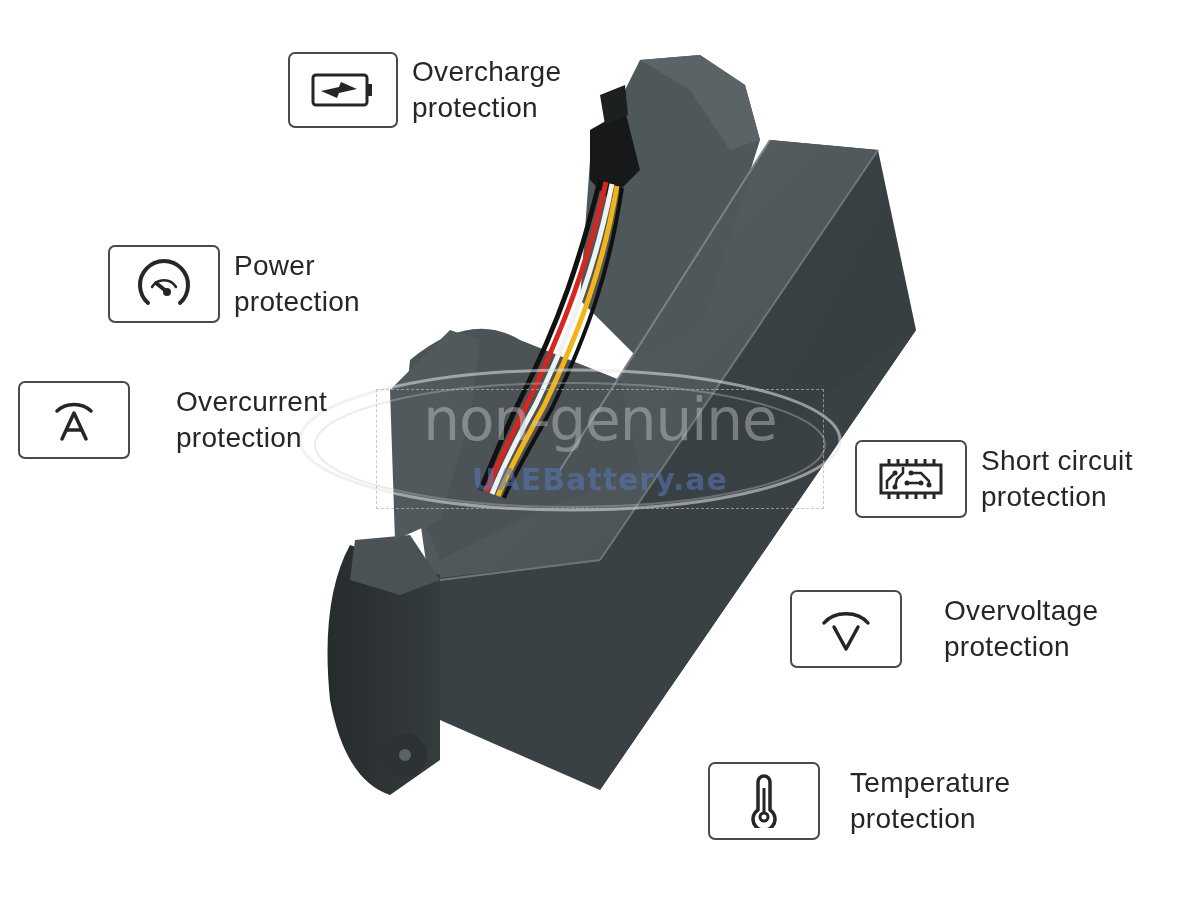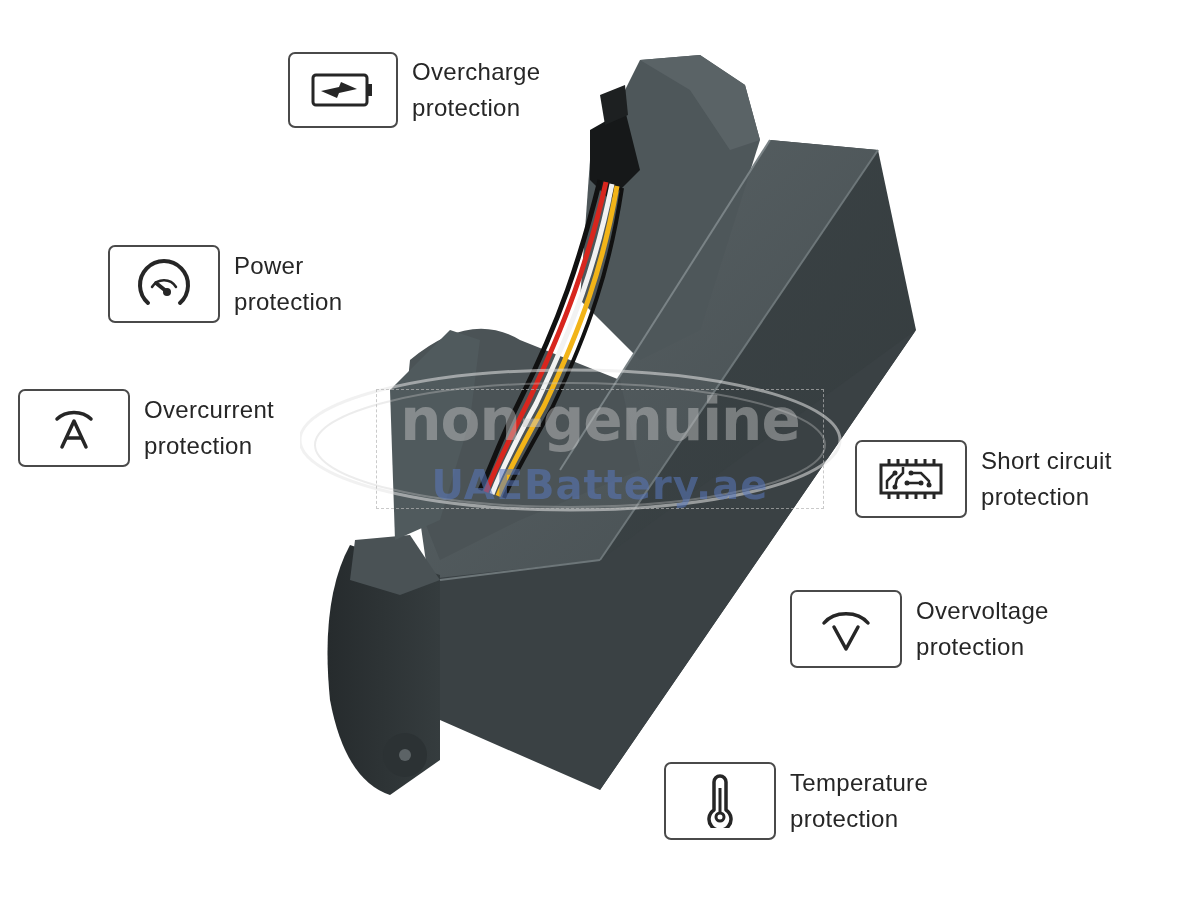--- a/index.html
+++ b/index.html
@@ -10,39 +10,39 @@
   }
   .feature { position:absolute; display:flex; align-items:center; }
   .icon-box {
     width:110px; height:76px; box-sizing:border-box;
     border:2px solid #4a4a4a; border-radius:7px; background:#fff;
     display:flex; align-items:center; justify-content:center;
     flex:0 0 auto;
   }
   .icon-box svg { display:block; }
   .label {
-    margin-left:14px; color:#262626; font-size:24px; line-height:36px;
+    margin-left:14px; color:#262626; font-size:28px; line-height:36px;
     font-weight:500; letter-spacing:0.3px;
   }
   .label span { display:block; }
   .battery-wrap { position:absolute; left:300px; top:50px; width:630px; height:760px; }
   .watermark {
     position:absolute; left:376px; top:389px; width:448px; height:120px;
     border:1px dashed rgba(180,180,180,0.7); box-sizing:border-box;
     text-align:center;
   }
   .wm-main {
     position:absolute; left:0; right:0; top:-4px;
-    font-family:"DejaVu Sans", sans-serif; font-weight:bold;
+    font-family:"DejaVu Sans", sans-serif; font-weight:normal;
     font-size:58px; color:rgba(200,200,200,0.45); letter-spacing:-1px;
   }
   .wm-sub {
     position:absolute; left:0; right:0; top:72px;
     font-family:"DejaVu Sans", sans-serif; font-weight:bold;
-    font-size:40px; color:rgba(90,120,190,0.55); letter-spacing:1px;
+    font-size:30px; color:rgba(90,120,190,0.55); letter-spacing:1px;
   }
 </style>
 </head>
 <body>
 
 <div class="battery-wrap">
   <svg width="630" height="760" viewBox="300 50 630 760" xmlns="http://www.w3.org/2000/svg">
     <defs>
       <linearGradient id="topFace" x1="0" y1="0" x2="1" y2="1">
         <stop offset="0" stop-color="#5b6467"></stop>
@@ -125,21 +125,21 @@
         <circle cx="31" cy="33" r="4" fill="#262626"></circle>
       </svg>
     </span>
   </div>
   <div class="label">
     <span>Power</span>
     <span>protection</span>
   </div>
 </div>
 
-<div class="feature" style="left:18px; top:389px;">
+<div class="feature" style="left:18px; top:381px;gap:32px;">
   <div class="icon-box" style="width:112px; height:78px;">
     <span>
       <svg width="46" height="46" viewBox="0 0 46 46">
         <path d="M6,14 A22,18 0 0,1 40,14" fill="none" stroke="#262626" stroke-width="3.5" stroke-linecap="round"></path>
         <path d="M11,42 L23,16 L35,42" fill="none" stroke="#262626" stroke-width="3.5" stroke-linecap="round" stroke-linejoin="round"></path>
         <line x1="15" y1="33" x2="31" y2="33" stroke="#262626" stroke-width="3.5"></line>
       </svg>
     </span>
   </div>
   <div class="label">
@@ -183,36 +183,36 @@
         </g>
       </svg>
     </span>
   </div>
   <div class="label">
     <span>Short circuit</span>
     <span>protection</span>
   </div>
 </div>
 
-<div class="feature" style="left:790px; top:590px;">
+<div class="feature" style="left:790px; top:590px;gap:28px;">
   <div class="icon-box" style="width:112px; height:78px;">
     <span>
       <svg width="52" height="48" viewBox="0 0 52 48">
         <path d="M4,18 A26,20 0 0,1 48,18" fill="none" stroke="#262626" stroke-width="3.5" stroke-linecap="round"></path>
         <path d="M14,22 L26,44 L38,22" fill="none" stroke="#262626" stroke-width="3.5" stroke-linecap="round" stroke-linejoin="round"></path>
       </svg>
     </span>
   </div>
   <div class="label">
     <span>Overvoltage</span>
     <span>protection</span>
   </div>
 </div>
 
-<div class="feature" style="left:664px; top:762px;">
+<div class="feature" style="left:708px; top:762px;gap:16px;">
   <div class="icon-box" style="width:112px; height:78px;">
     <span>
       <svg width="30" height="54" viewBox="0 0 30 54">
         <path d="M9,36 L9,8 A6,6 0 0,1 21,8 L21,36 A11,11 0 1,1 9,36 Z" fill="none" stroke="#262626" stroke-width="3.5" stroke-linejoin="round"></path>
         <line x1="15" y1="14" x2="15" y2="38" stroke="#262626" stroke-width="3"></line>
         <circle cx="15" cy="43" r="4" fill="none" stroke="#262626" stroke-width="3"></circle>
       </svg>
     </span>
   </div>
   <div class="label">

